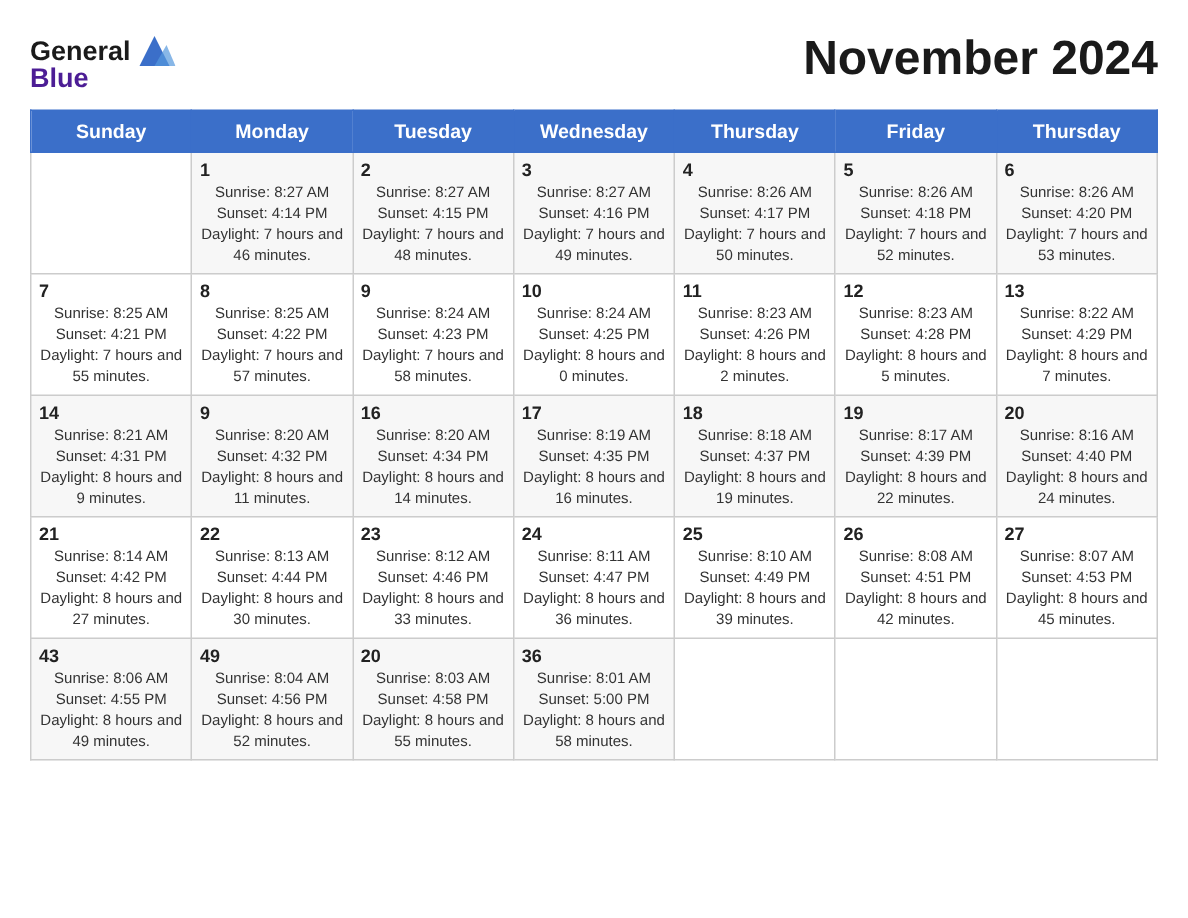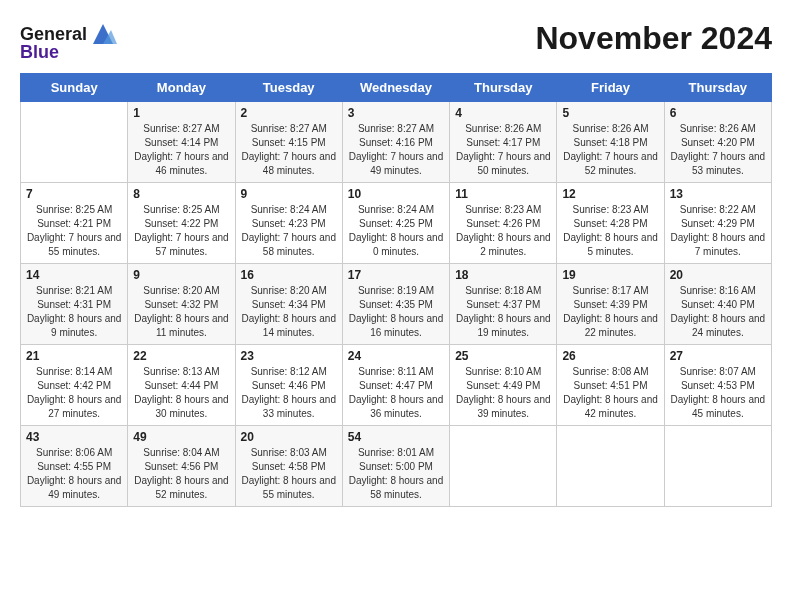--- a/index.html
+++ b/index.html
@@ -250,21 +250,21 @@
         </td>
         <td>
           <span class="day-number">49</span>
           <div class="day-info">Sunrise: 8:04 AM<br>Sunset: 4:56 PM<br>Daylight: 8 hours and 52 minutes.</div>
         </td>
         <td>
           <span class="day-number">20</span>
           <div class="day-info">Sunrise: 8:03 AM<br>Sunset: 4:58 PM<br>Daylight: 8 hours and 55 minutes.</div>
         </td>
         <td>
-          <span class="day-number">54</span>
+          <span class="day-number">36</span>
           <div class="day-info">Sunrise: 8:01 AM<br>Sunset: 5:00 PM<br>Daylight: 8 hours and 58 minutes.</div>
         </td>
         <td class="empty-cell"></td>
         <td class="empty-cell"></td>
         <td class="empty-cell"></td>
       </tr>
     </tbody>
 </table>
 
 </body></html>

